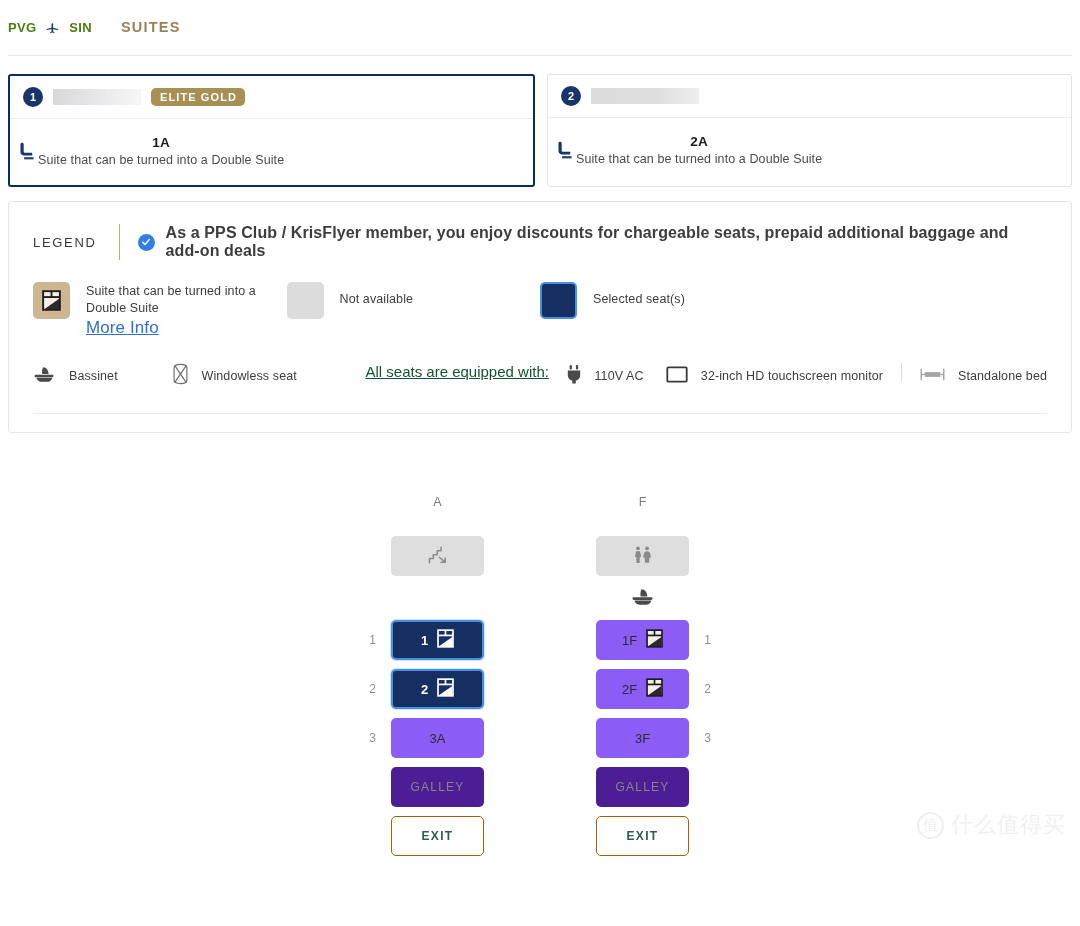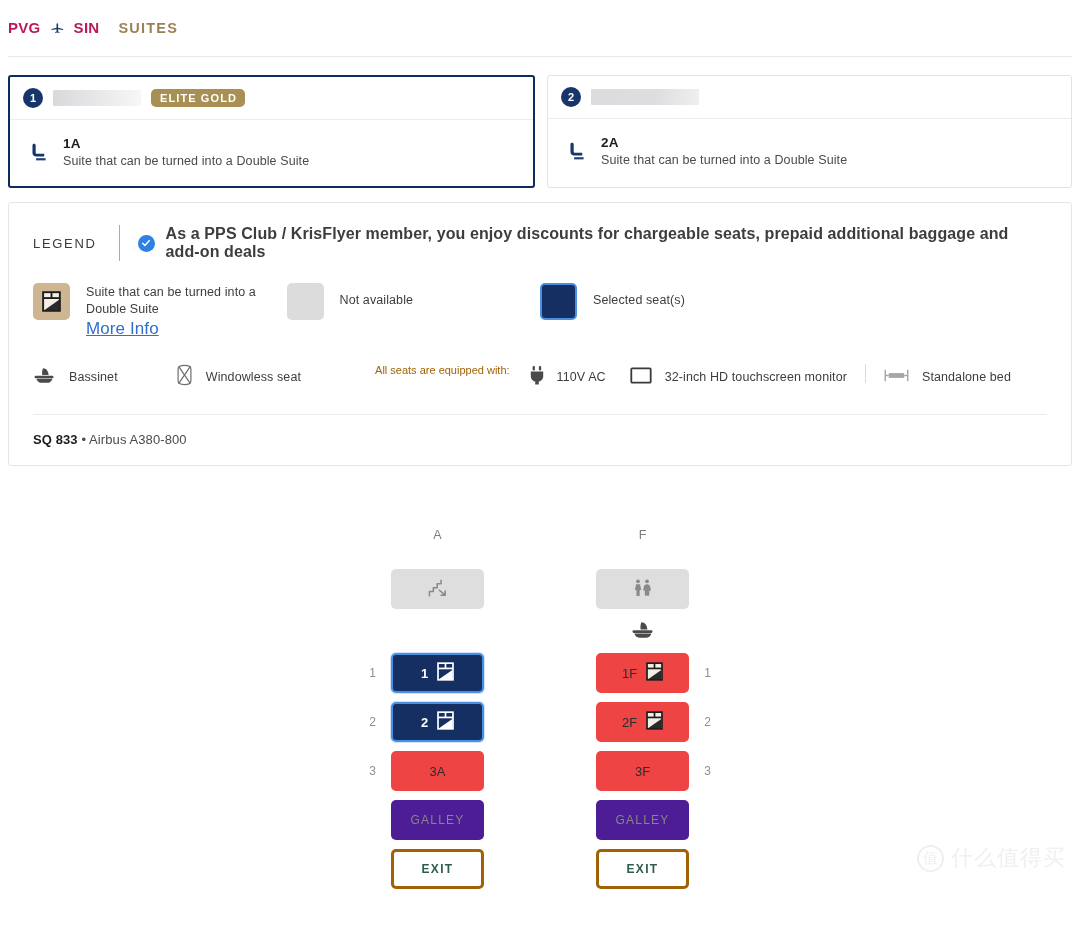--- a/index.html
+++ b/index.html
@@ -11,25 +11,25 @@
     overflow: hidden;
   }
 
   
   .header { padding: 10px 8px 0 8px; }
   .oneway {
     font-size: 11.5px; letter-spacing: 1.1px; color: #3c3c3c;
     font-weight: 400; text-transform: uppercase;
   }
   .route { display: flex; align-items: center; gap: 9px; margin-top: 9px; }
-  .route-code { font-size: 15px; font-weight: 700; color: #be185d; letter-spacing: .3px; }
+  .route-code { font-size: 13px; font-weight: 700; color: #4d7c0f; letter-spacing: .3px; }
   .plane-icon { display:inline-flex; align-items:center; color:#1d3c72; }
   .cabin-class {
     font-size: 14.5px; font-weight: 600; color: #9a8256;
-    letter-spacing: 1.2px; margin-left: 10px;
+    letter-spacing: 1.2px; margin-left: 20px;
   }
   .header-rule { height:1px; background:#e9e9ea; margin-top: 20px; }
 
   
   .pax-row { display: flex; gap: 12px; padding: 18px 8px 0 8px; }
   .pax-card {
     flex: 1; background:#fff; border:1px solid #e2e2e4; border-radius: 3px;
   }
   .pax-card.active { border:2px solid #0a2c5e; }
   .pax-head {
@@ -44,21 +44,21 @@
   .pax-name-redacted {
     width: 88px; height: 16px; border-radius:1px;
     background: linear-gradient(90deg,#d9d9dc 0%, #e6e6e8 45%, #f7f7f8 100%);
   }
   .pax-name-redacted.wide { width: 108px;
     background: linear-gradient(90deg,#dcdcdf 0%, #dedee1 60%, #efeff0 100%); }
   .tier-badge {
     background:#a89055; color:#fff; font-size:11px; font-weight:600;
     letter-spacing:1.1px; padding: 3px 8px 3px 9px; border-radius:5px;
   }
-  .pax-body { display:flex; align-items:flex-start; gap:13px; padding: 16px 13px 18px 19px; }
+  .pax-body { display:flex; align-items:flex-start; padding: 16px 13px 18px 7px; text-align: center; }
   .seat-glyph { flex:0 0 auto; padding-top:5px; }
   .pax-seat { font-size:13.5px; font-weight:700; color:#1c1c1c; letter-spacing:.2px; }
   .pax-desc { font-size:12.5px; color:#4a4a4a; margin-top:3px; letter-spacing:.1px; }
 
   
   .legend {
     margin: 14px 8px 0 8px; border:1px solid #e5e5e7; border-radius:3px;
     padding: 22px 24px 18px 24px; background:#fff;
   }
   .legend-top { display:flex; align-items:center; }
@@ -88,21 +88,21 @@
   .lg-label.two { padding-top:1px; }
   .more-info { color:#2f6fd0; font-size:17px; display:block; margin-top:1px; }
 
   .legend-grid-2 {
     display:flex; margin-top: 24px; flex-wrap:nowrap;
   }
   .lg2 { display:flex; align-items:center; gap:13px; }
   .lg2 .t { font-size:12.5px; color:#3d3d3d; letter-spacing:.1px; white-space:nowrap; }
   .spacer-a { width:58px; } .spacer-b { width:74px; }
   .spacer-c { width:20px; } .spacer-d { width:24px; }
-  .all-equipped { font-size:11px; color:#a16207; white-space:nowrap; }
+  .all-equipped { font-size:15px; color:#14532d; white-space:nowrap;text-decoration:underline; }
   .vline { width:1px; height:19px; background:#dcdcdc; margin:0 18px; }
 
   .legend-rule { height:1px; background:#ececee; margin-top: 24px; }
   .flight-line { font-size:13px; color:#4a4a4a; padding-top: 17px; letter-spacing:.1px; }
   .flight-line b { color:#1c1c1c; font-weight:700; }
 
   
   .seatmap { position:relative; margin-top: 62px; }
   .col-hdr { display:flex; justify-content:center; gap:112px; }
   .col-hdr span { font-size:12.5px; color:#7c7c7c; width:93px; text-align:center; }
@@ -113,28 +113,28 @@
   .rn.l { position:absolute; transform: translateX(-65px); }
   .rn.r { position:absolute; transform: translateX(65px); }
 
   .cell-wrap { position:relative; display:flex; align-items:center; justify-content:center; width:93px; }
   .cell {
     width:93px; height:40px; border-radius:5px;
     display:flex; align-items:center; justify-content:center; gap:9px;
     font-size:13px; color:#3a3a3a;
   }
   .cell.facility { background:#dededf; }
-  .cell.suite { background:#ef4444; color:#2c2c2c; }
+  .cell.suite { background:#8b5cf6; color:#2c2c2c; }
   .cell.selected {
     background:#162f63; color:#fff; font-weight:700;
     border:2px solid #4a90e2; box-shadow: 0 0 0 1px rgba(74,144,226,.25);
   }
   .cell.galley { background:#4c1d95; color:#868686; font-size:12px; letter-spacing:1.2px; }
   .cell.exit {
-    background:#fff; border:3px solid #a16207; color:#2f5d52;
+    background:#fff; border:1px solid #a16207; color:#2f5d52;
     font-size:12px; letter-spacing:1.3px; font-weight:600;
   }
   .bassinet-row { display:flex; justify-content:center; gap:112px; margin-top: 2px; }
   .bassinet-slot { width:93px; display:flex; align-items:center; justify-content:center; height:24px; }
 
   .watermark {
     position:absolute; right: 14px; bottom: 16px;
     display:flex; align-items:center; gap:7px; opacity:.55;
   }
   .wm-circle {
@@ -313,23 +313,20 @@
           <line x1="21" y1="7.5" x2="24.7" y2="7.5"></line>
         </svg>
       </span>
       <span class="t">Standalone bed</span>
     </div>
 
   </div>
 
   <div class="legend-rule"></div>
 
-  <div class="flight-line">
-    <b>SQ 833</b><span> • </span><span>Airbus A380-800</span>
-  </div>
 
 </div>
 
 <div class="seatmap">
 
   <div class="col-hdr">
     <span>A</span>
     <span>F</span>
   </div>
 

